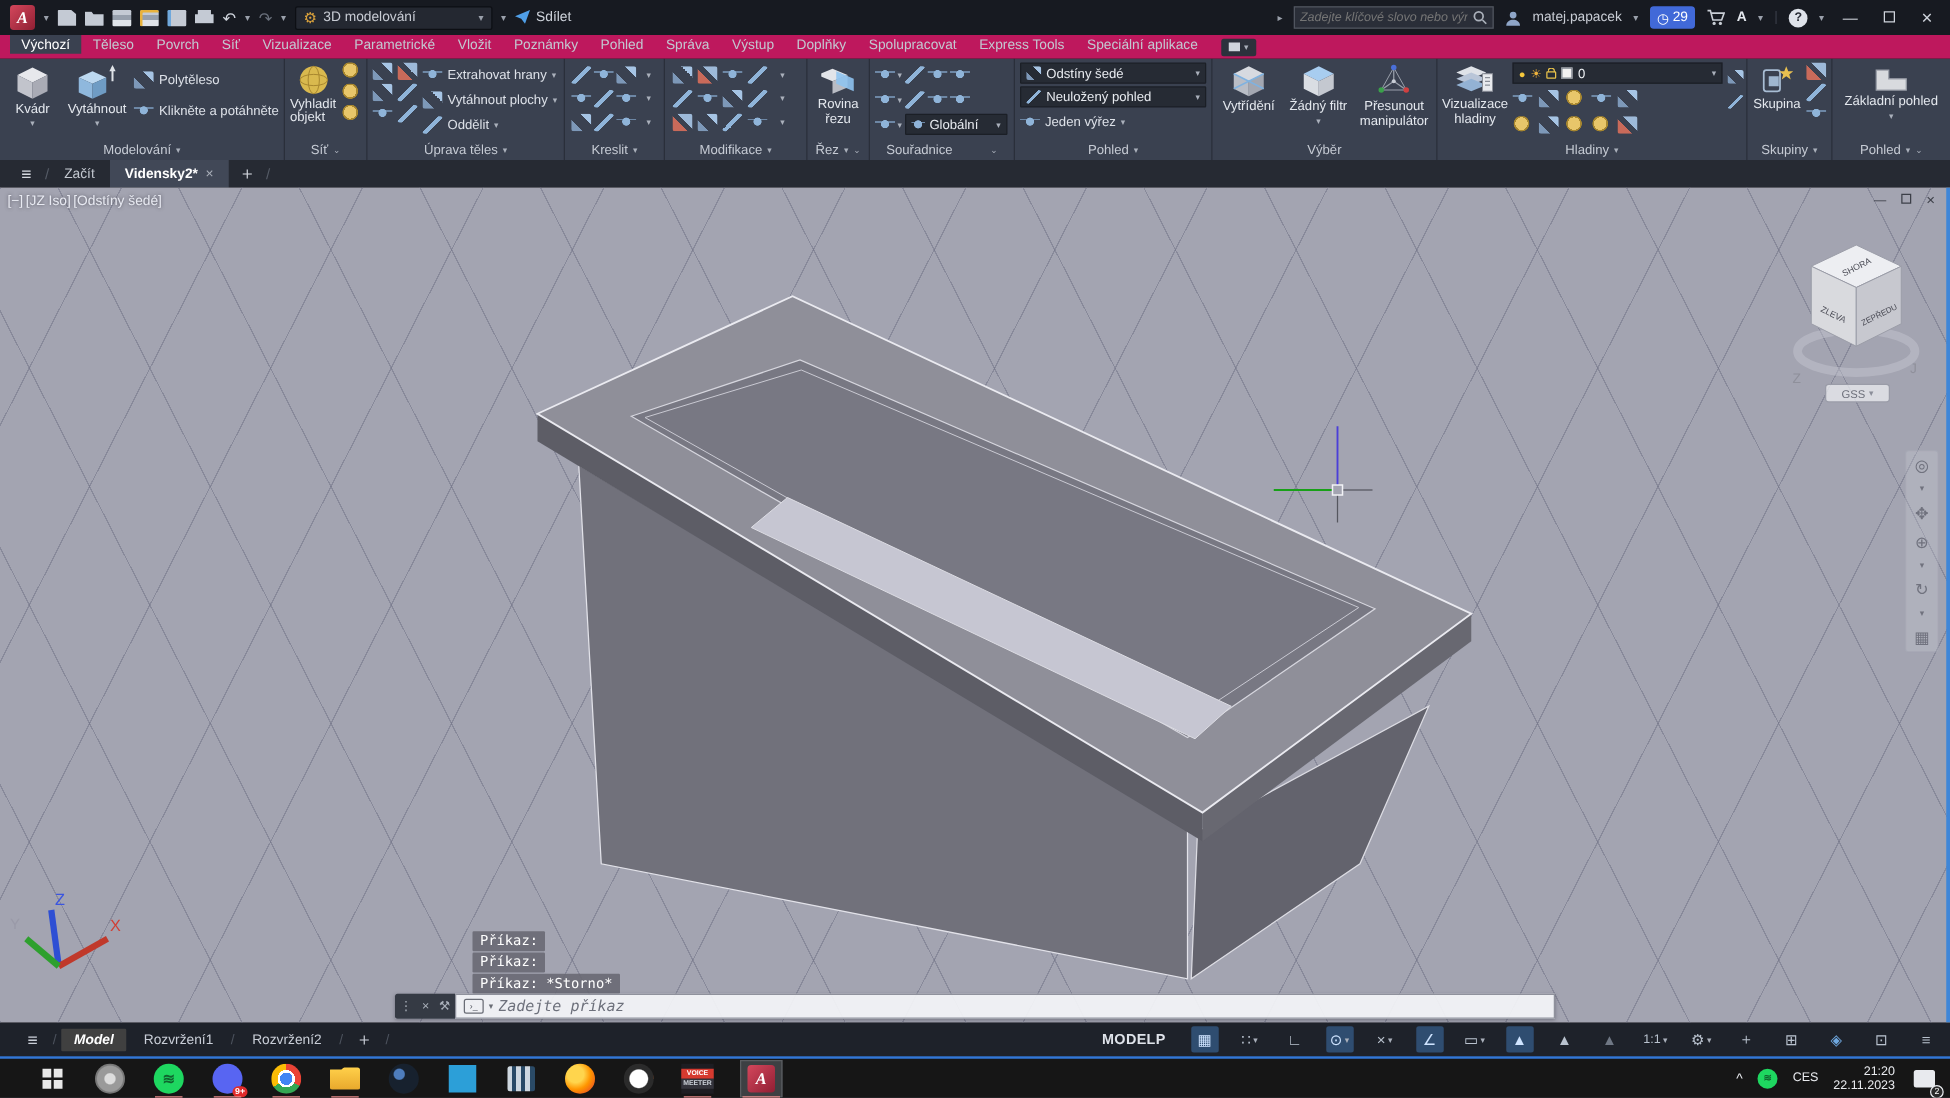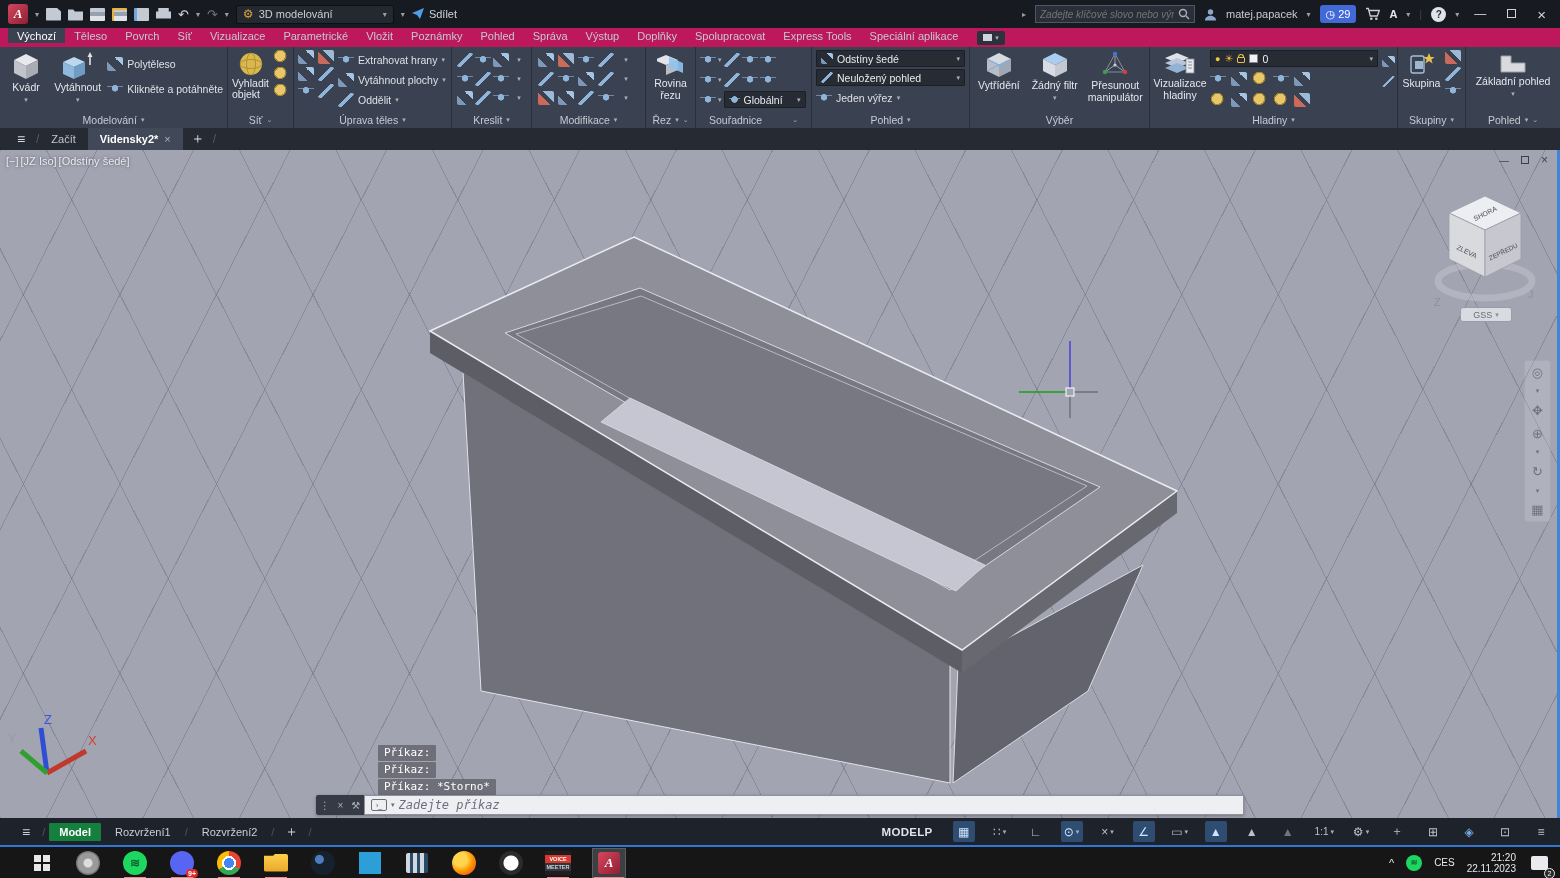--- a/index.html
+++ b/index.html
@@ -85,21 +85,21 @@
   .cmdgrip{width:48px;background:#353a44;border-radius:2px 0 0 2px;display:flex;align-items:center;justify-content:space-around;color:#aab0ba;font-size:10px;}
   .cmdfield{flex:1;background:rgba(242,243,247,.94);border:1px solid #8f919c;display:flex;align-items:center;gap:4px;padding:0 6px;}
   .cmdico{width:16px;height:12px;border:1px solid #6a6d76;border-radius:2px;font-size:7px;color:#555862;display:flex;align-items:center;justify-content:center;}
   .cmdfield input{flex:1;border:none;outline:none;background:transparent;font:italic 12px "DejaVu Sans Mono",monospace;color:#4d505a;}
   .cmdfield input::placeholder{color:#6d707b;}
 
   
   .statusbar{height:27px;background:#1e222a;display:flex;align-items:center;padding:0 8px 0 14px;color:#c9ced7;font-size:11px;gap:4px;}
   .sham{font-size:14px;padding:0 8px;}
   .stab{padding:3px 10px;border-radius:1px;}
-  .stab.active{background:#15803d;color:#fff;font-weight:bold;}
+  .stab.active{background:#404040;color:#fff;font-weight:bold;font-style:italic;}
   .sslash{color:#4c525d;}
   .splus{font-size:14px;padding:0 6px;}
   .sic{min-width:22px;height:21px;display:flex;align-items:center;justify-content:center;gap:2px;color:#b9c2ce;font-size:12px;border-radius:2px;padding:0 2px;}
   .sic.on{background:#2f4d70;color:#cfe4ff;}
   .sic .arr{font-size:7px;}
   .sright{margin-left:auto;display:flex;align-items:center;gap:14px;}
   .modelp{font-weight:bold;font-size:11.5px;color:#dfe3ea;margin-right:6px;letter-spacing:.3px;}
 
   
   .taskbar{height:33px;background:#161616;border-top:2px solid #3377d6;display:flex;align-items:center;padding:0 10px 0 28px;gap:21px;}

